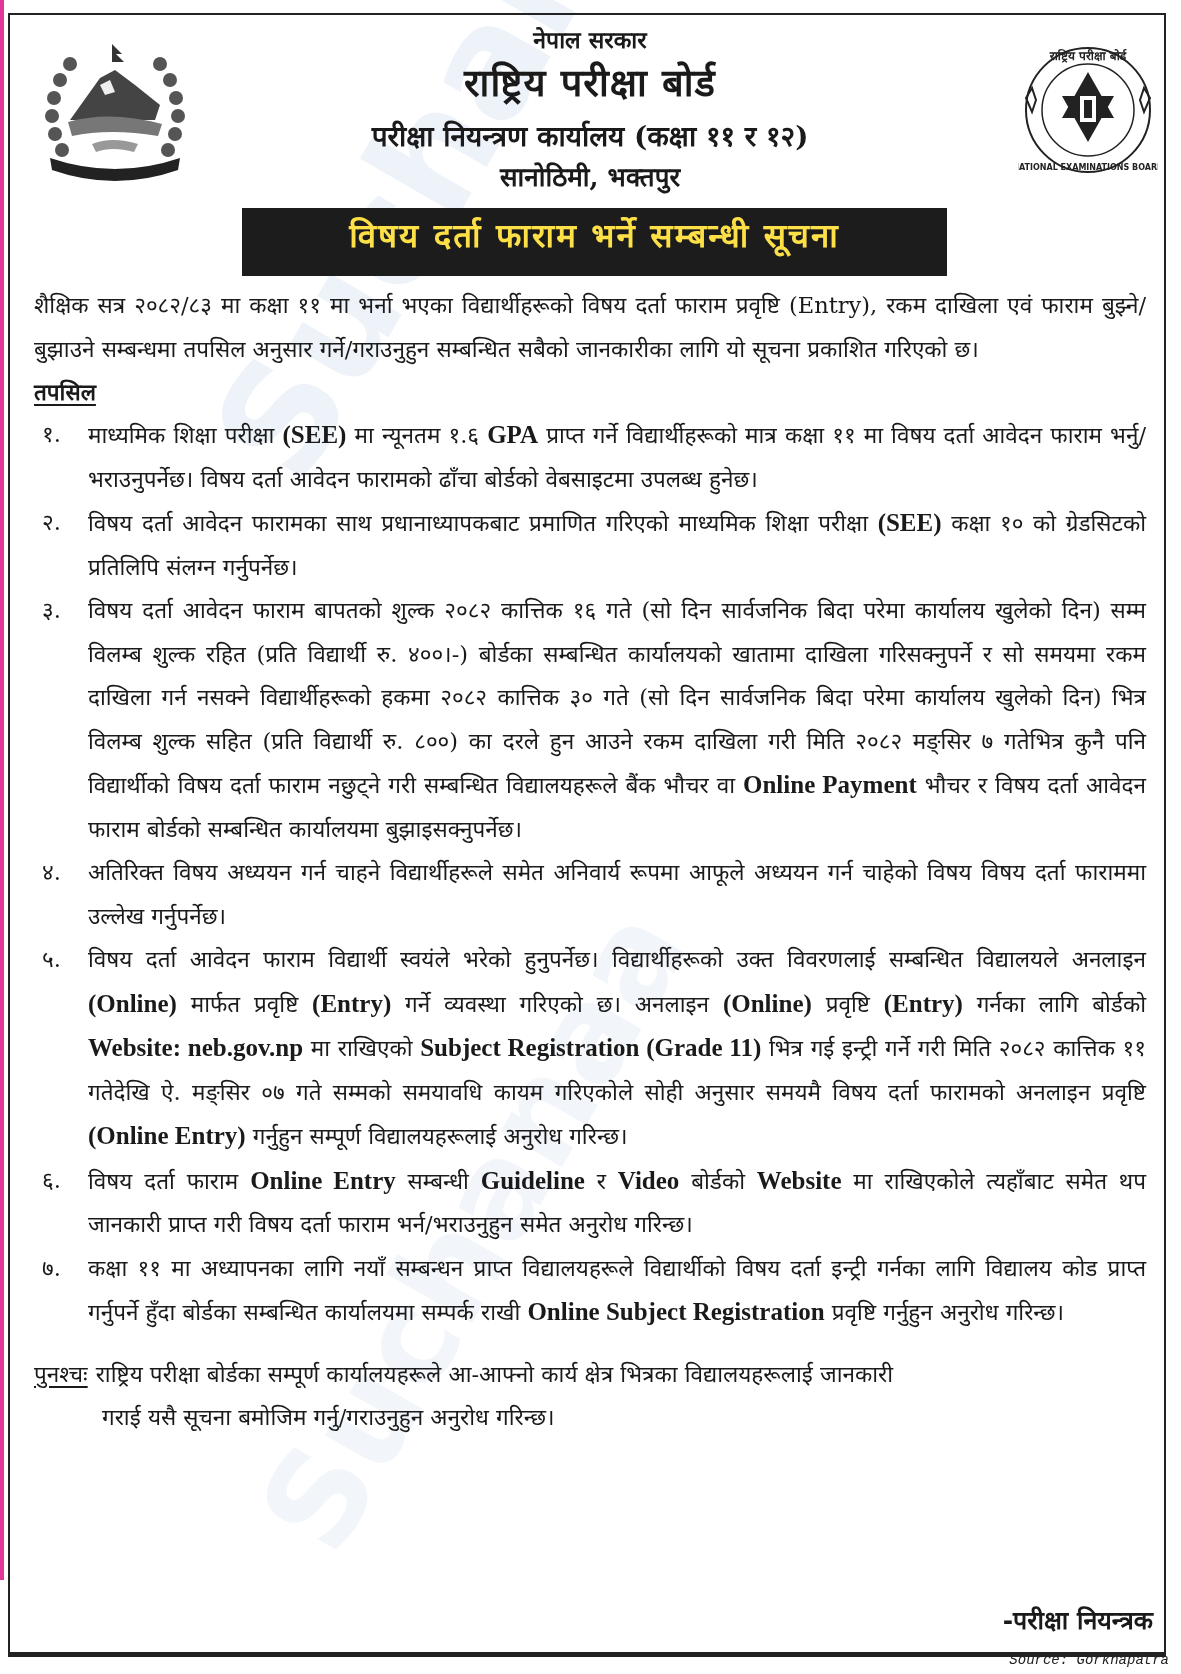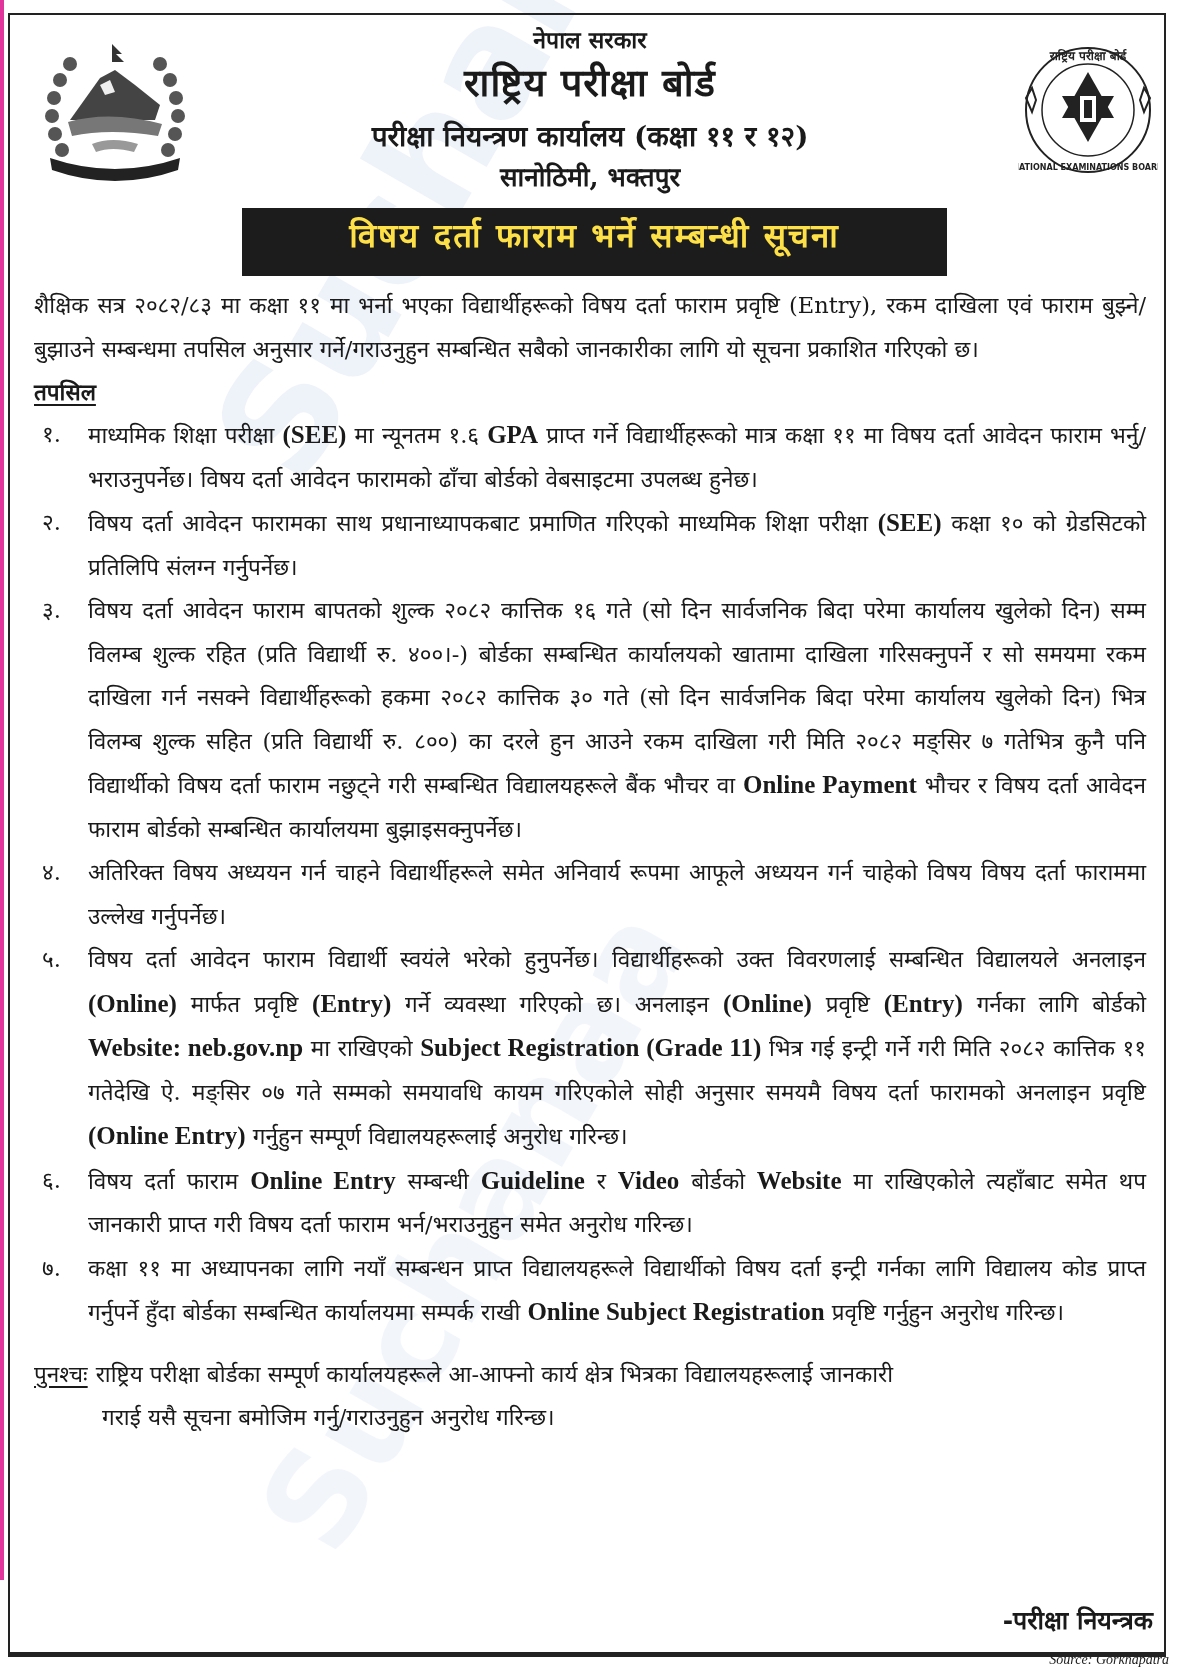--- a/index.html
+++ b/index.html
@@ -126,21 +126,21 @@
     .postscript .ps-text { flex: 1; }
     .ps-line2 { padding-left: 68px; }
     .signature {
       position: absolute; right: 28px; top: 1602px;
       font-family: "DejaVu Sans", sans-serif;
       font-size: 25px; font-weight: bold;
       z-index: 1;
     }
     .source {
       position: absolute; right: 12px; top: 1652px;
-      font-family: Liberation Serif, serif;
+      font-family: Liberation Mono, monospace;
       font-style: italic;
       font-size: 14px;
       color: #222;
     }
   </style>
 </head>
 <body>
 
 <div class="left-edge"></div>
 

